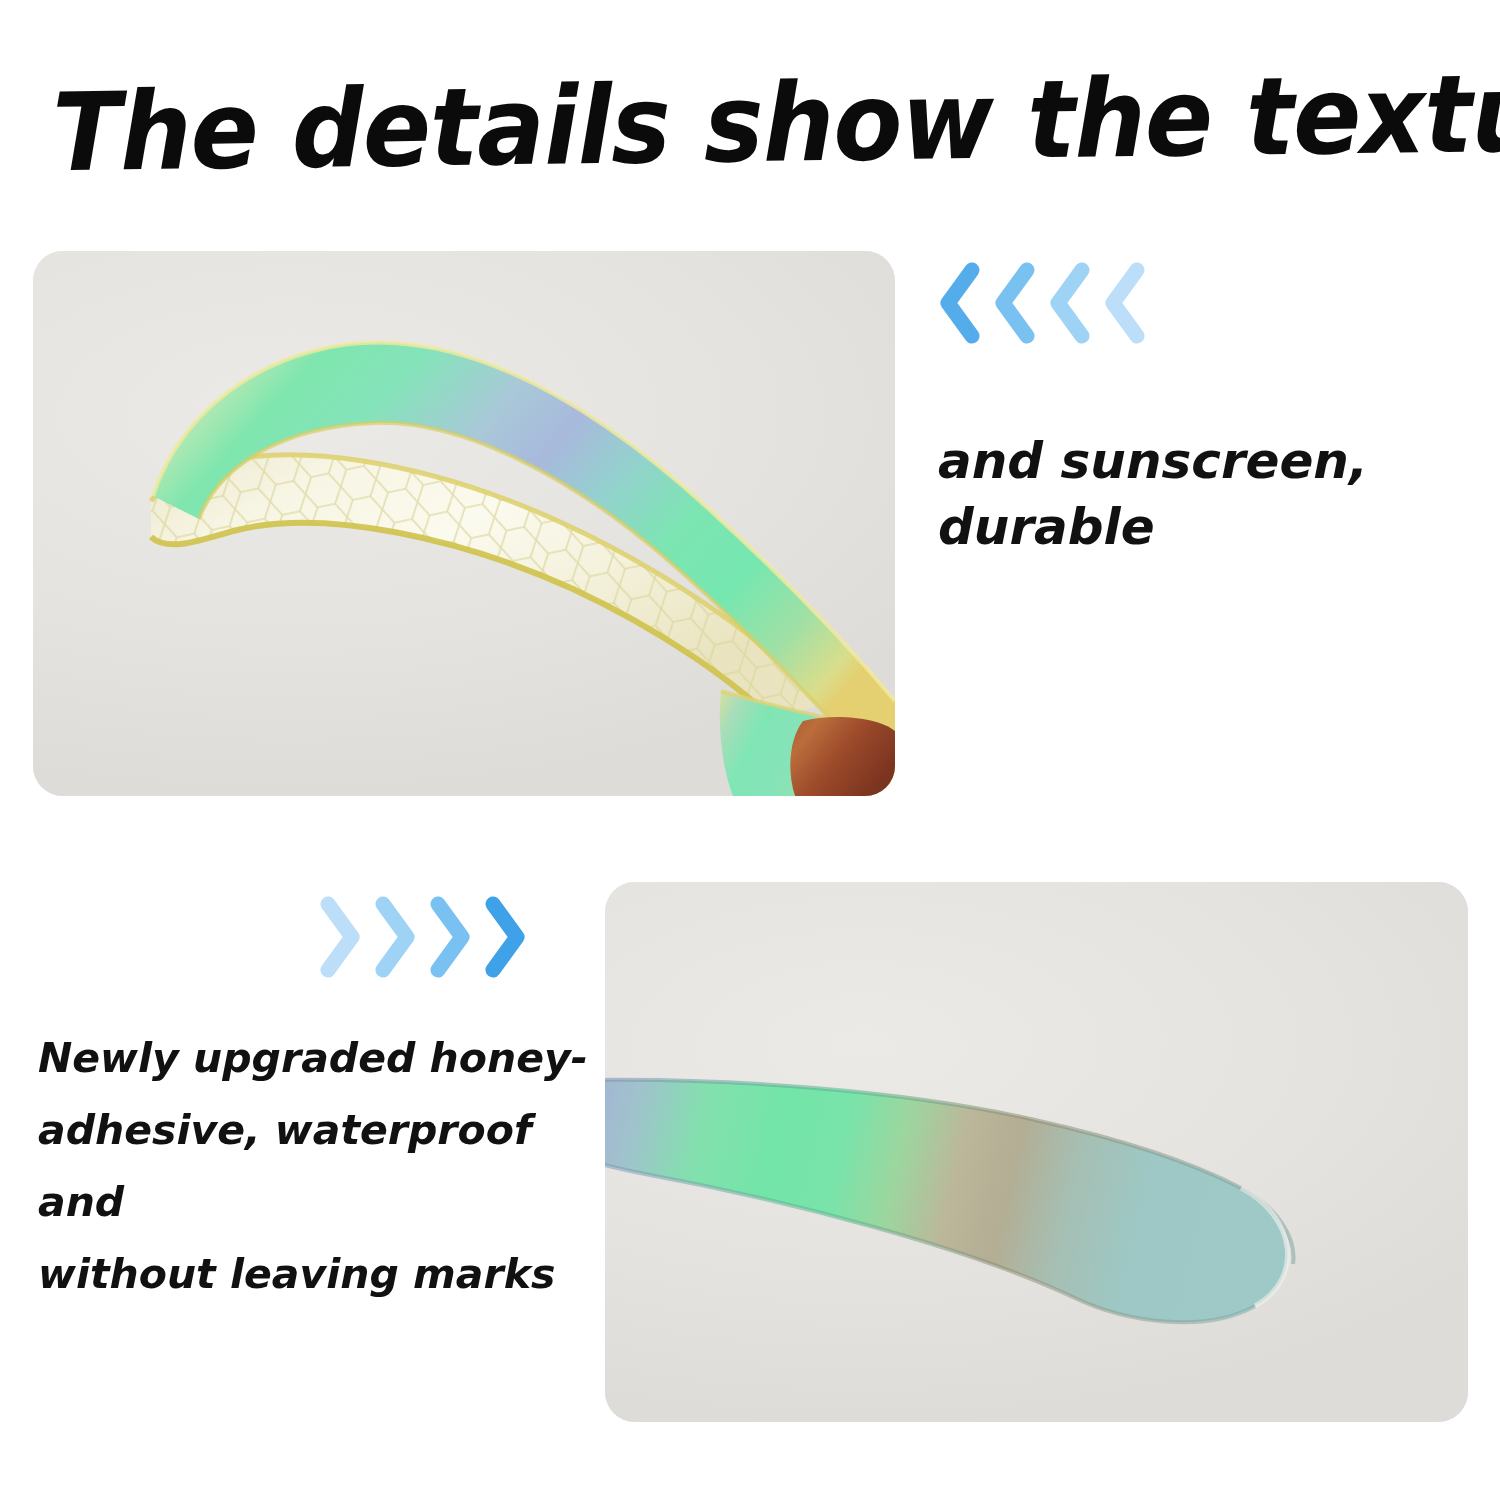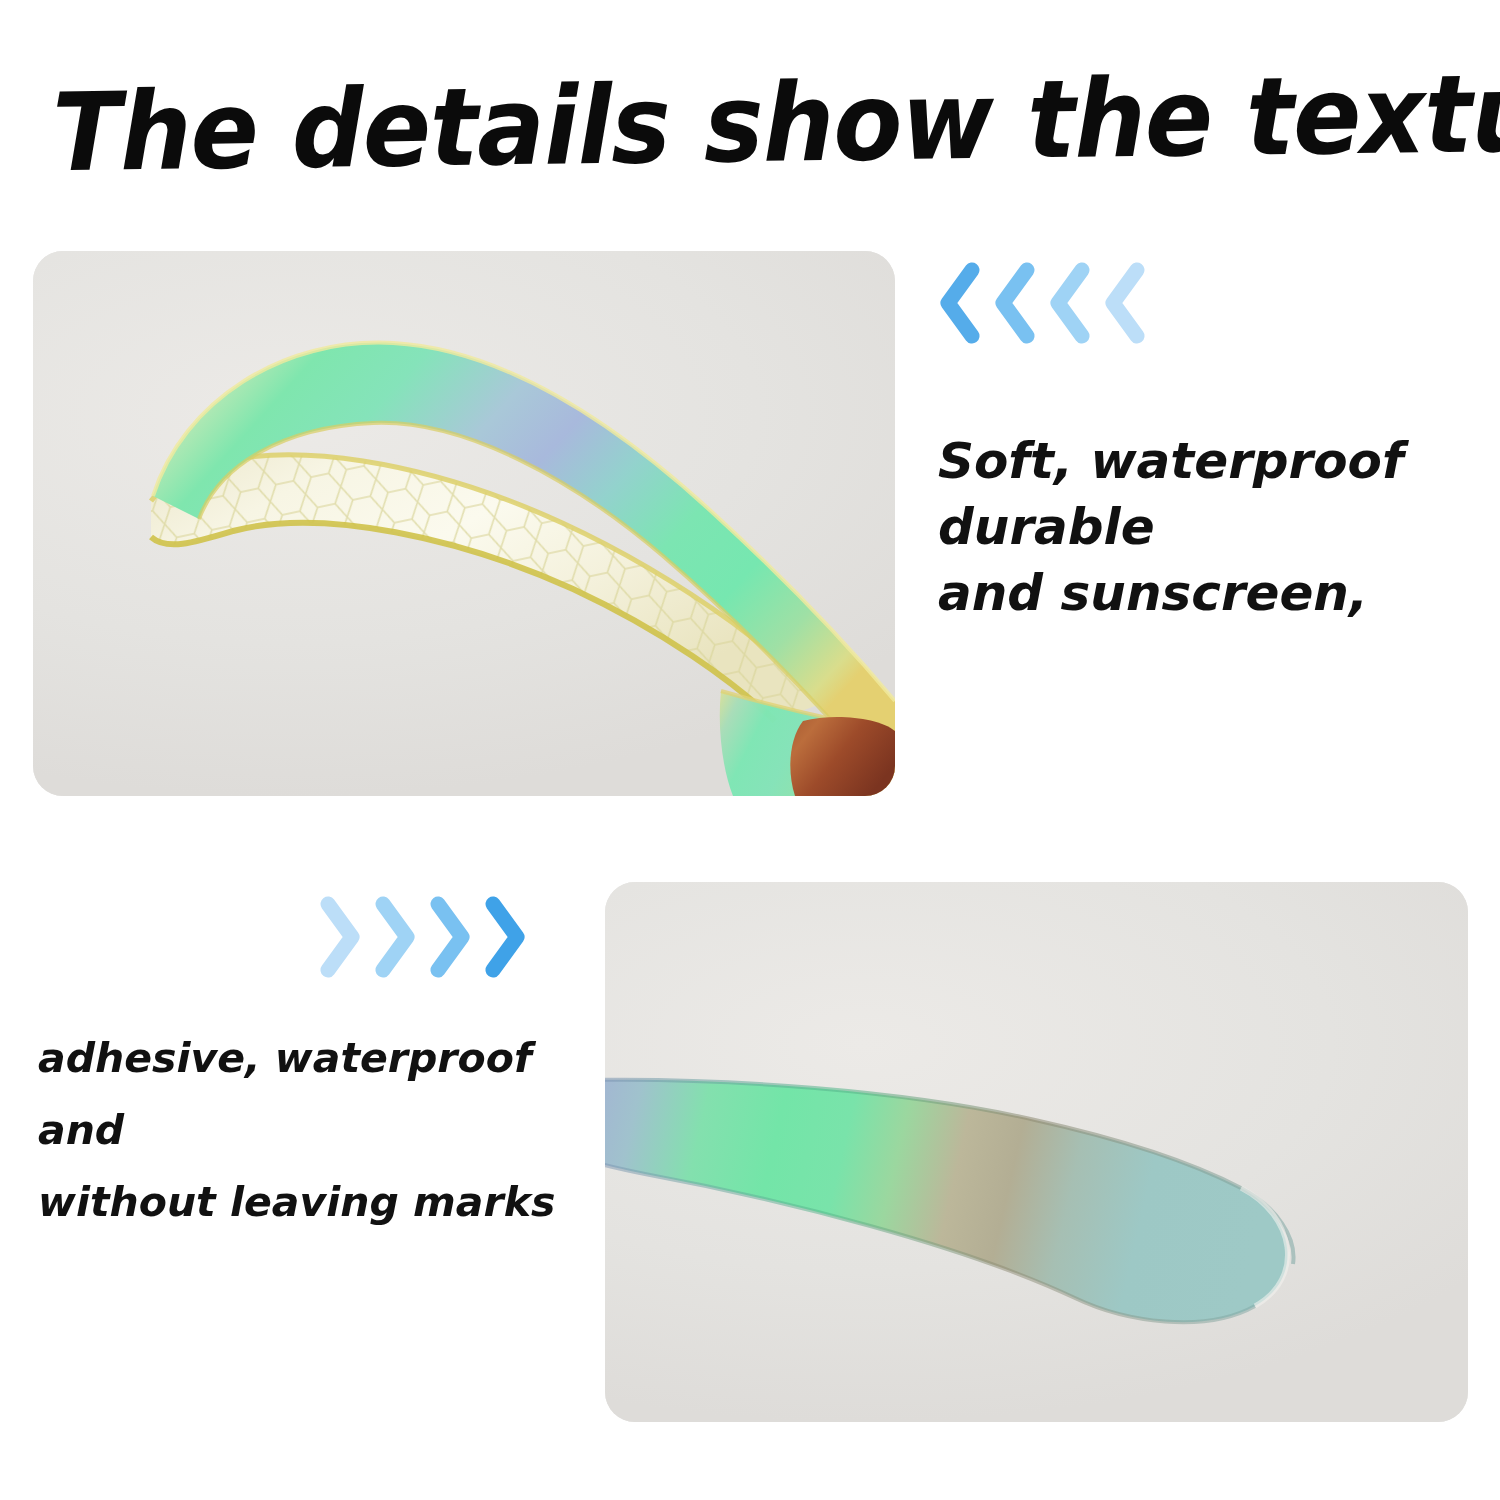--- a/index.html
+++ b/index.html
@@ -259,41 +259,41 @@
     </svg>
     <svg class="chev" viewBox="0 0 46 82">
       <path d="M36 8 L12 41 L36 74" fill="none" stroke="#9fd3f5" stroke-width="15" stroke-linecap="round" stroke-linejoin="round"></path>
     </svg>
     <svg class="chev" viewBox="0 0 46 82">
       <path d="M36 8 L12 41 L36 74" fill="none" stroke="#bcdef8" stroke-width="15" stroke-linecap="round" stroke-linejoin="round"></path>
     </svg>
   </div>
 
   <div class="feature-text" id="text-right">
-    <div>Soft, waterproof</div>
+    <div>and sunscreen,</div>
     <div>durable</div>
-    <div>and sunscreen,</div>
   </div>
 
   <div class="chev-row" id="chev-right-row">
     <svg class="chev" viewBox="0 0 46 82">
       <path d="M10 8 L34 41 L10 74" fill="none" stroke="#bcdef8" stroke-width="15" stroke-linecap="round" stroke-linejoin="round"></path>
     </svg>
     <svg class="chev" viewBox="0 0 46 82">
       <path d="M10 8 L34 41 L10 74" fill="none" stroke="#9fd3f5" stroke-width="15" stroke-linecap="round" stroke-linejoin="round"></path>
     </svg>
     <svg class="chev" viewBox="0 0 46 82">
       <path d="M10 8 L34 41 L10 74" fill="none" stroke="#79c1f1" stroke-width="15" stroke-linecap="round" stroke-linejoin="round"></path>
     </svg>
     <svg class="chev" viewBox="0 0 46 82">
       <path d="M10 8 L34 41 L10 74" fill="none" stroke="#3fa2e8" stroke-width="15" stroke-linecap="round" stroke-linejoin="round"></path>
     </svg>
   </div>
 
   <div class="feature-text" id="text-bottom-left">
+    <div>Newly upgraded honey-</div>
     <div>adhesive, waterproof and</div>
     <div>without leaving marks</div>
   </div>
 
   <div class="photo-panel" id="photo-bottom">
     <div class="panel-bg"></div>
 
     <svg style="position:absolute;inset:0;width:100%;height:100%" viewBox="0 0 863 540" preserveAspectRatio="none">
       <defs>
         <linearGradient id="gStrip" x1="0%" y1="0%" x2="100%" y2="8%">

